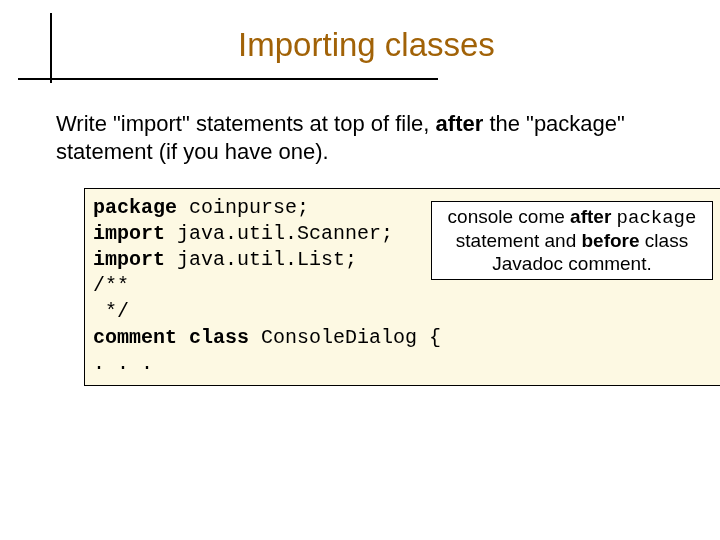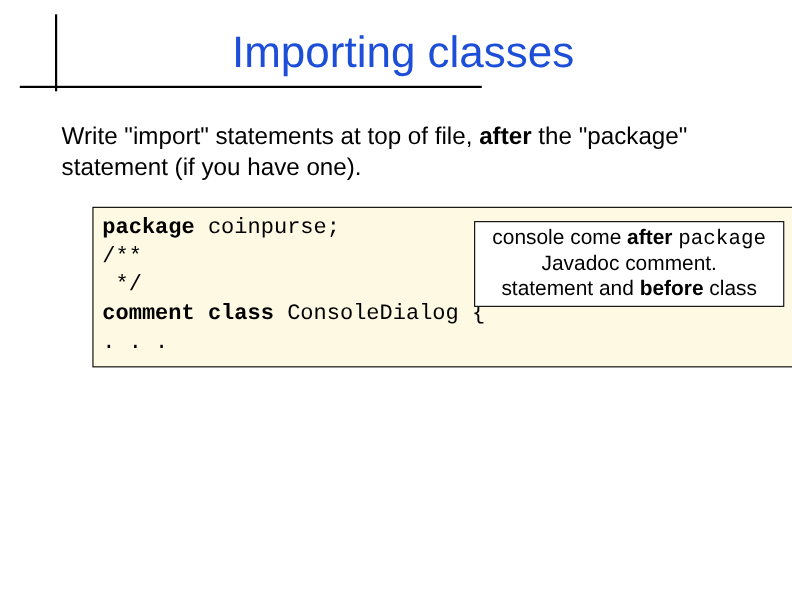--- a/index.html
+++ b/index.html
@@ -13,22 +13,22 @@
     overflow: hidden;
   }
   .title-wrap {
     position: absolute;
     top: 26px;
     left: 0;
     width: 720px;
     text-align: center;
   }
   .title {
-    font-size: 40px;
-    color: #1d4ed8;
+    font-size: 33px;
+    color: #a16207;
     display: inline-block;
     margin-left: 13px;
   }
   .hr-line {
     position: absolute;
     top: 78px;
     left: 18px;
     width: 420px;
     height: 0;
     border-top: 2px solid #000;
@@ -91,27 +91,29 @@
   <span class="title">Importing classes</span>
 </div>
 <div class="hr-line"></div>
 
 <div class="desc">
   <span>Write "import" statements at top of file, </span><b>after</b><span> the "package" statement (if you have one).</span>
 </div>
 
 <div class="codebox">
   <div class="codeline"><span class="kw">package</span><span> coinpurse;</span></div>
+  <div class="codeline"><span class="kw">import</span><span> java.util.Scanner;</span></div>
+  <div class="codeline"><span class="kw">import</span><span> java.util.List;</span></div>
   <div class="codeline">/**</div>
   <div class="codeline"> */</div>
   <div class="codeline"><span class="kw">comment class</span><span> ConsoleDialog {</span></div>
   <div class="codeline">. . .</div>
 
   <div class="callout">
     <div>
       <span>console come </span><b>after</b><span> </span><span class="mono">package</span>
     </div>
-    <div>Javadoc comment.</div>
     <div>
       <span>statement and </span><b>before</b><span> class</span>
     </div>
+    <div>Javadoc comment.</div>
   </div>
 </div>
 
 </body></html>

